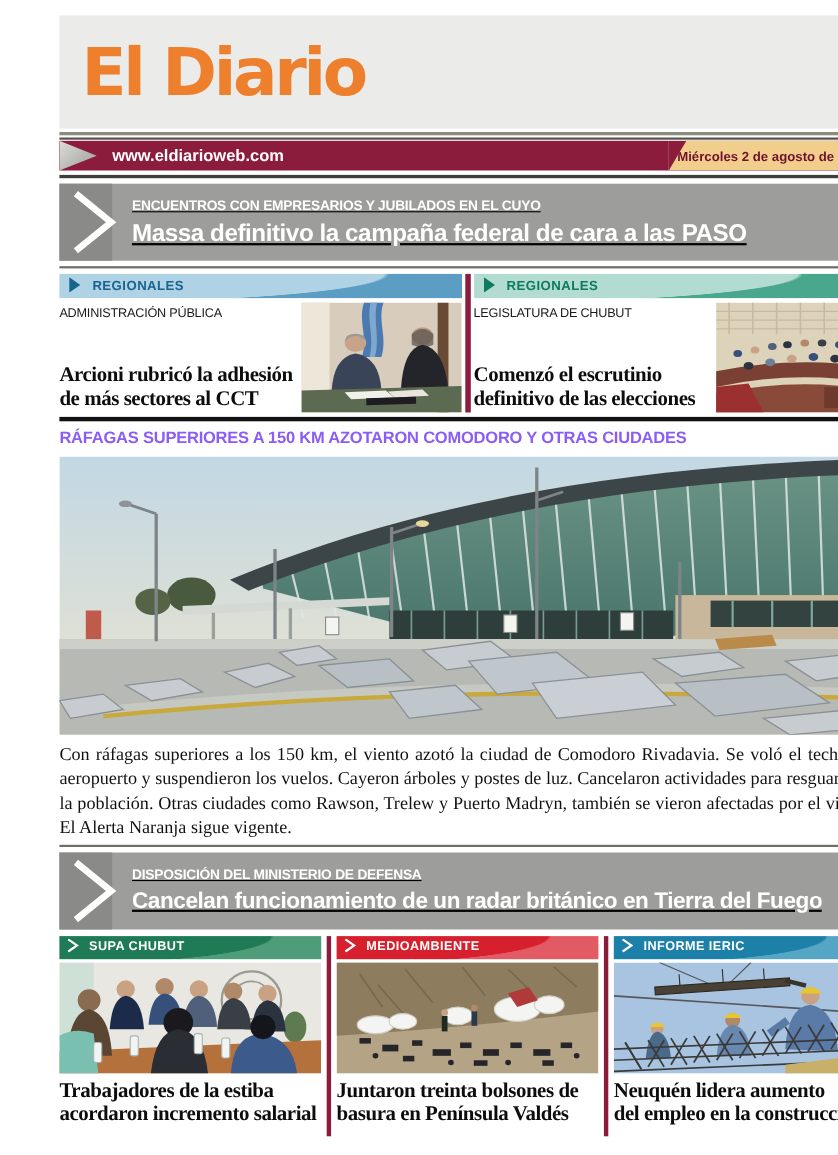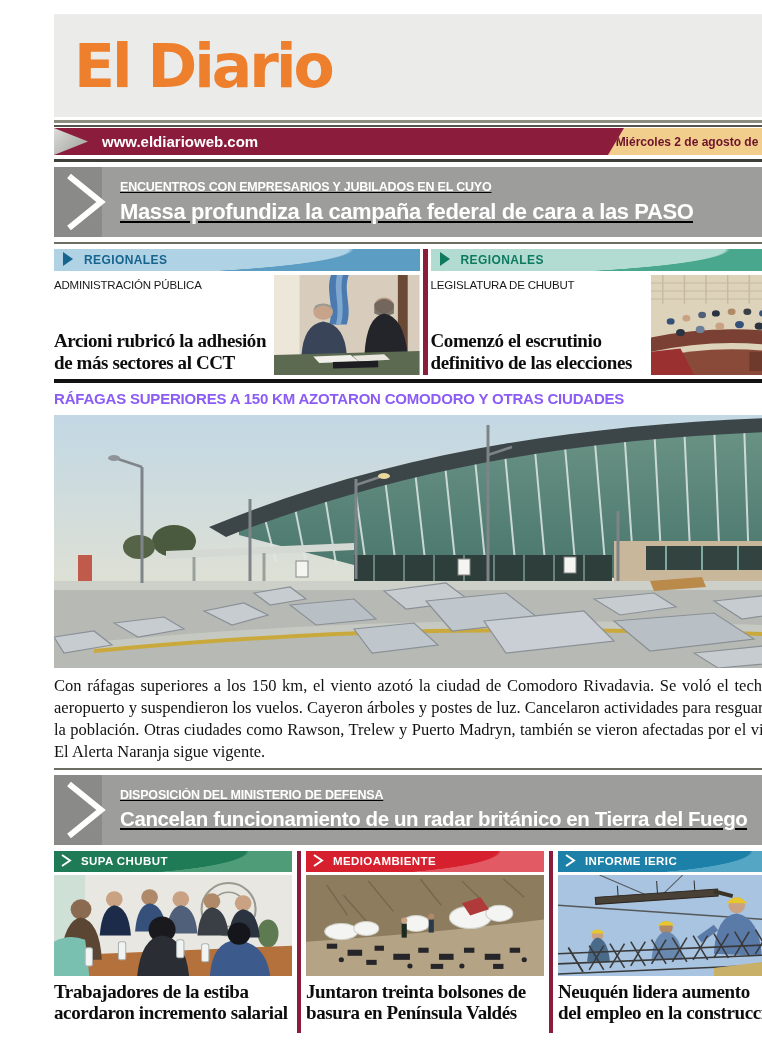--- a/index.html
+++ b/index.html
@@ -88,21 +88,21 @@
 
   <div class="gray-banner">
     <div class="gray-block"></div>
     <span class="gray-chev">
       <svg width="46" height="58" viewBox="0 0 46 58">
           <path d="M6 3 L38 29 L6 55" stroke="#fff" stroke-width="6" fill="none"></path>
         </svg>
     </span>
     <div class="gban-text">
       <div class="gban-kicker">ENCUENTROS CON EMPRESARIOS Y JUBILADOS EN EL CUYO</div>
-      <div class="gban-head">Massa profundiza la campaña federal de cara a las PASO</div>
+      <div class="gban-head">Massa definitivo la campaña federal de cara a las PASO</div>
     </div>
   </div>
   <div class="thin-rule"></div>
 
   <div class="reg-row">
 
     <div class="reg-col">
       <div class="sec-banner" style="background: radial-gradient(130% 190% at 0% 0%, rgb(175, 210, 228) 0px, rgb(175, 210, 228) 62%, rgb(92, 158, 195) 63%, rgb(92, 158, 195) 100%); color: rgb(23, 100, 143);">
         <span class="chev">
           <svg width="12" height="14" viewBox="0 0 12 14">

